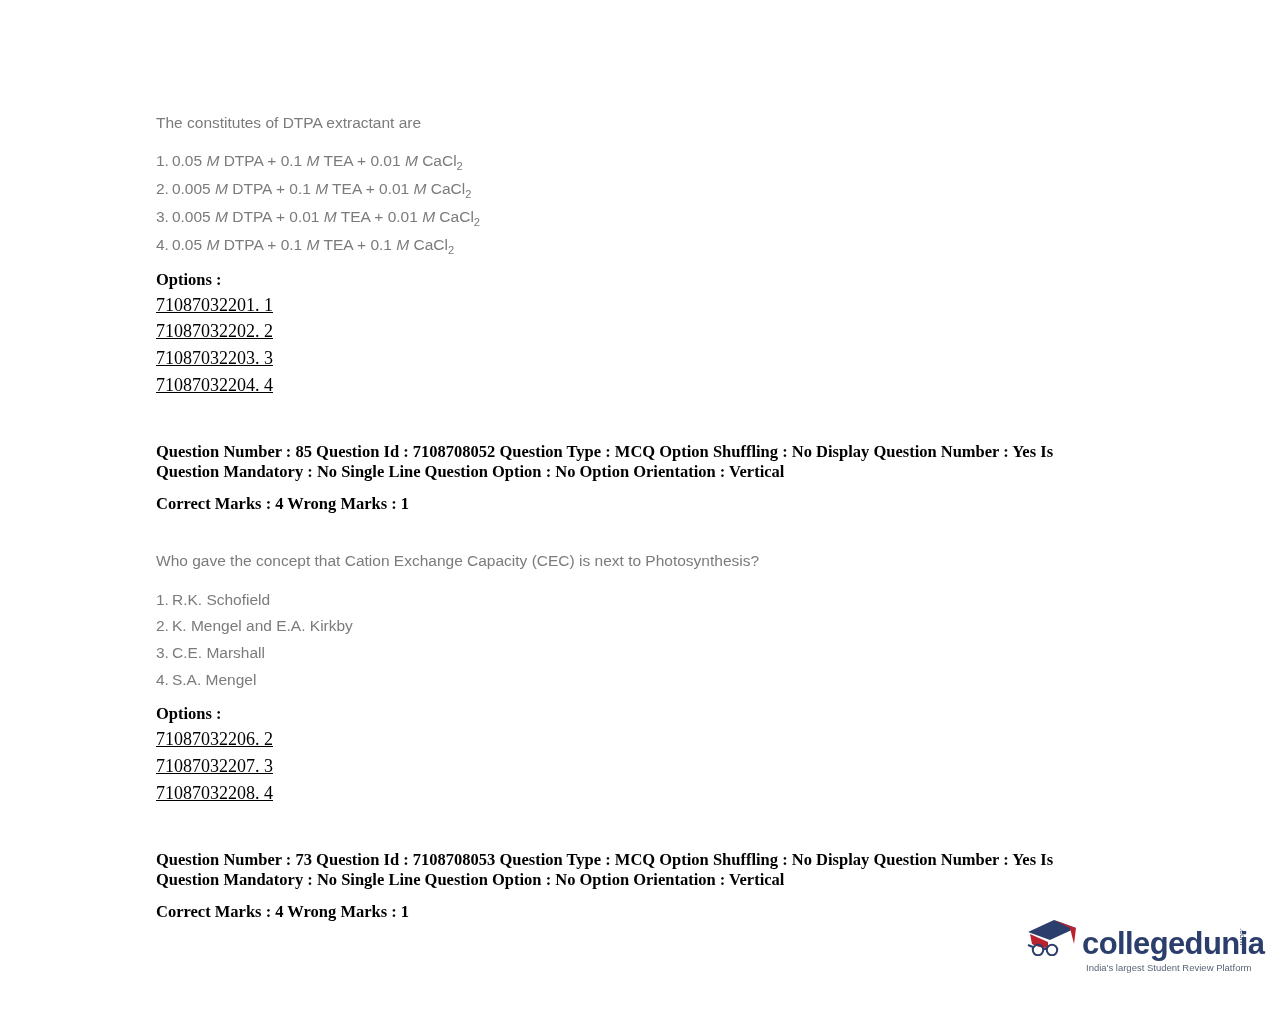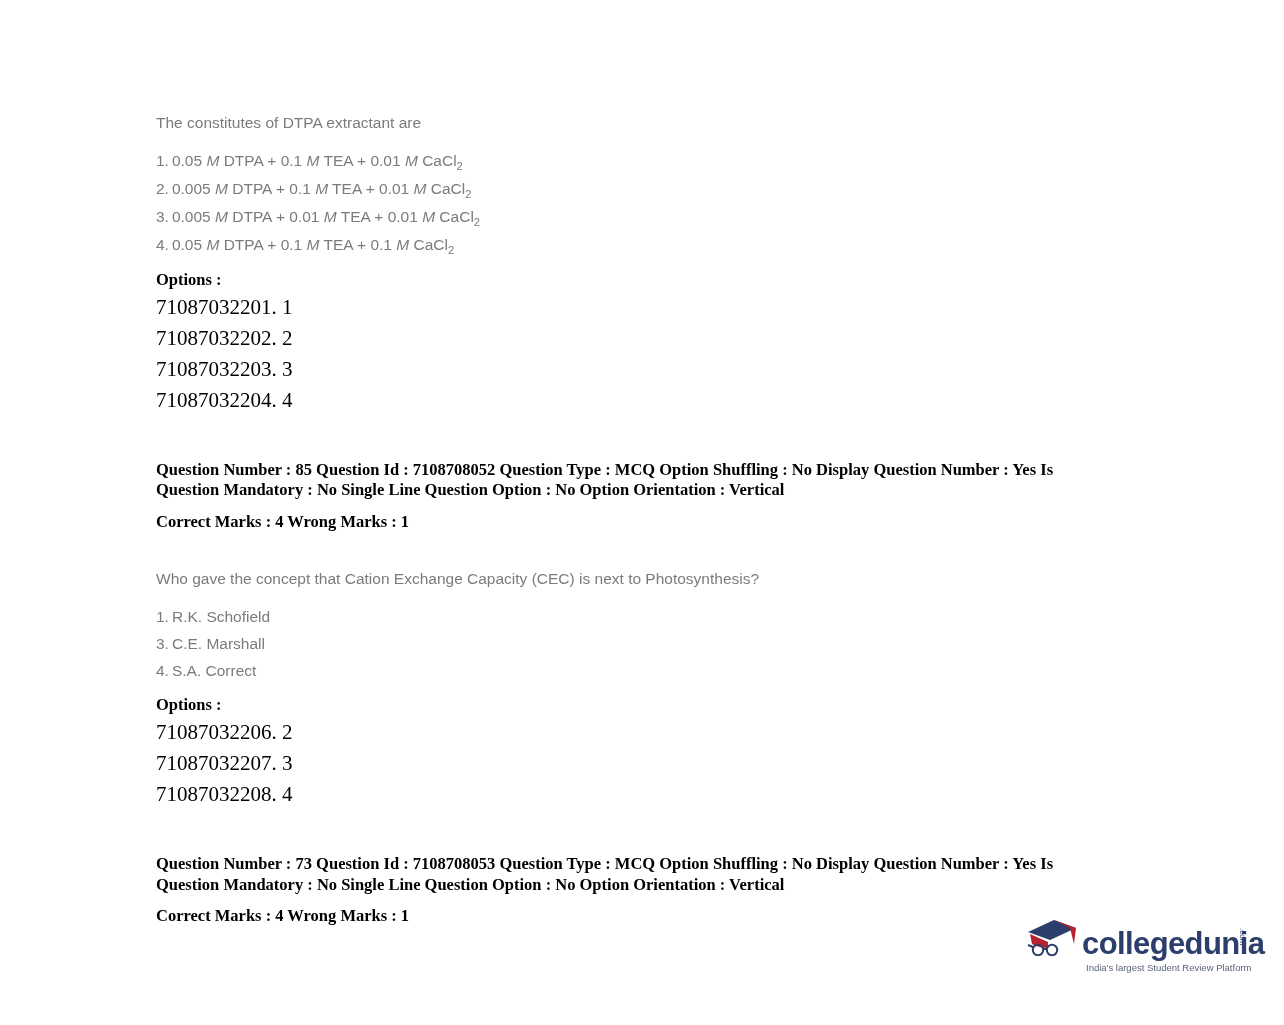--- a/index.html
+++ b/index.html
@@ -61,23 +61,24 @@
   .options-head {
     font-family: "Liberation Serif", serif;
     font-weight: bold;
     font-size: 16.5px;
     color: #000;
     margin: 8px 0 0 0;
     line-height: 1.45;
   }
   .options-rows {
     font-family: "Liberation Serif", serif;
-    font-size: 21px;
+    font-size: 18px;
     color: #000;
     line-height: 1.48;
+    text-decoration: underline;
   }
   .options-rows div { white-space: pre; }
 
   
   .meta {
     font-family: "Liberation Serif", serif;
     font-weight: bold;
     font-size: 16.5px;
     color: #000;
     line-height: 1.23;
@@ -180,24 +181,27 @@
 
     <p class="stem">Who gave the concept that Cation Exchange Capacity (CEC) is next to Photosynthesis?</p>
 
     <div class="gap-sm"></div>
 
     <ul class="opt-list loose">
       <li>
         <span class="num">1.</span><span>R.K. Schofield</span>
       </li>
       <li>
+        <span class="num">2.</span><span>K. Mengel and E.A. Kirkby</span>
+      </li>
+      <li>
         <span class="num">3.</span><span>C.E. Marshall</span>
       </li>
       <li>
-        <span class="num">4.</span><span>S.A. Correct</span>
+        <span class="num">4.</span><span>S.A. Mengel</span>
       </li>
     </ul>
 
     <div class="options-head">Options :</div>
     <div class="options-rows">
       <div>71087032206. 2</div>
       <div>71087032207. 3</div>
       <div>71087032208. 4</div>
     </div>
 

